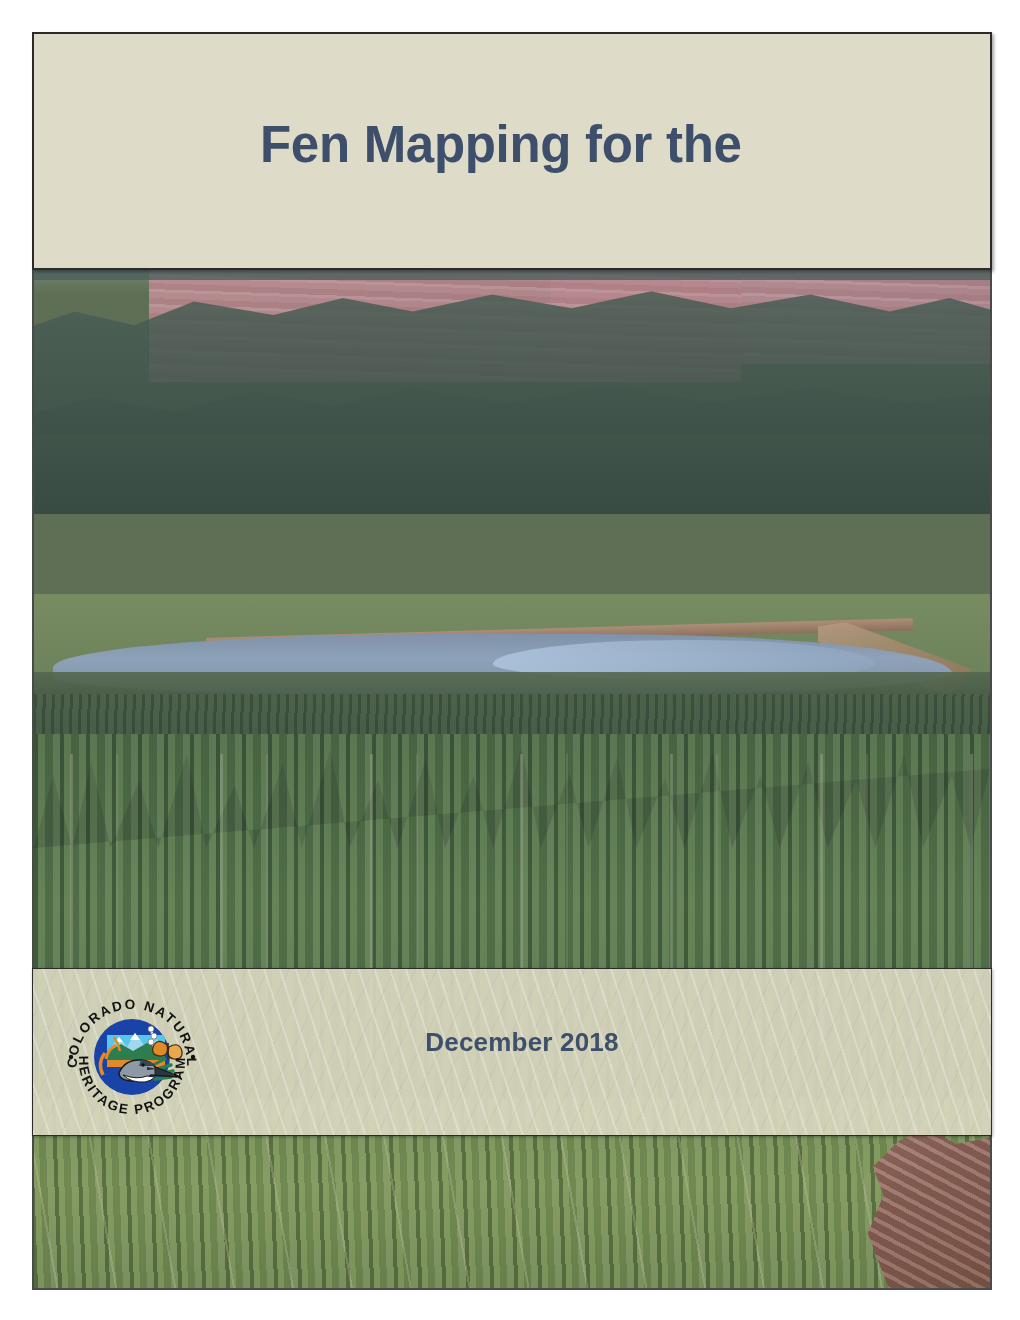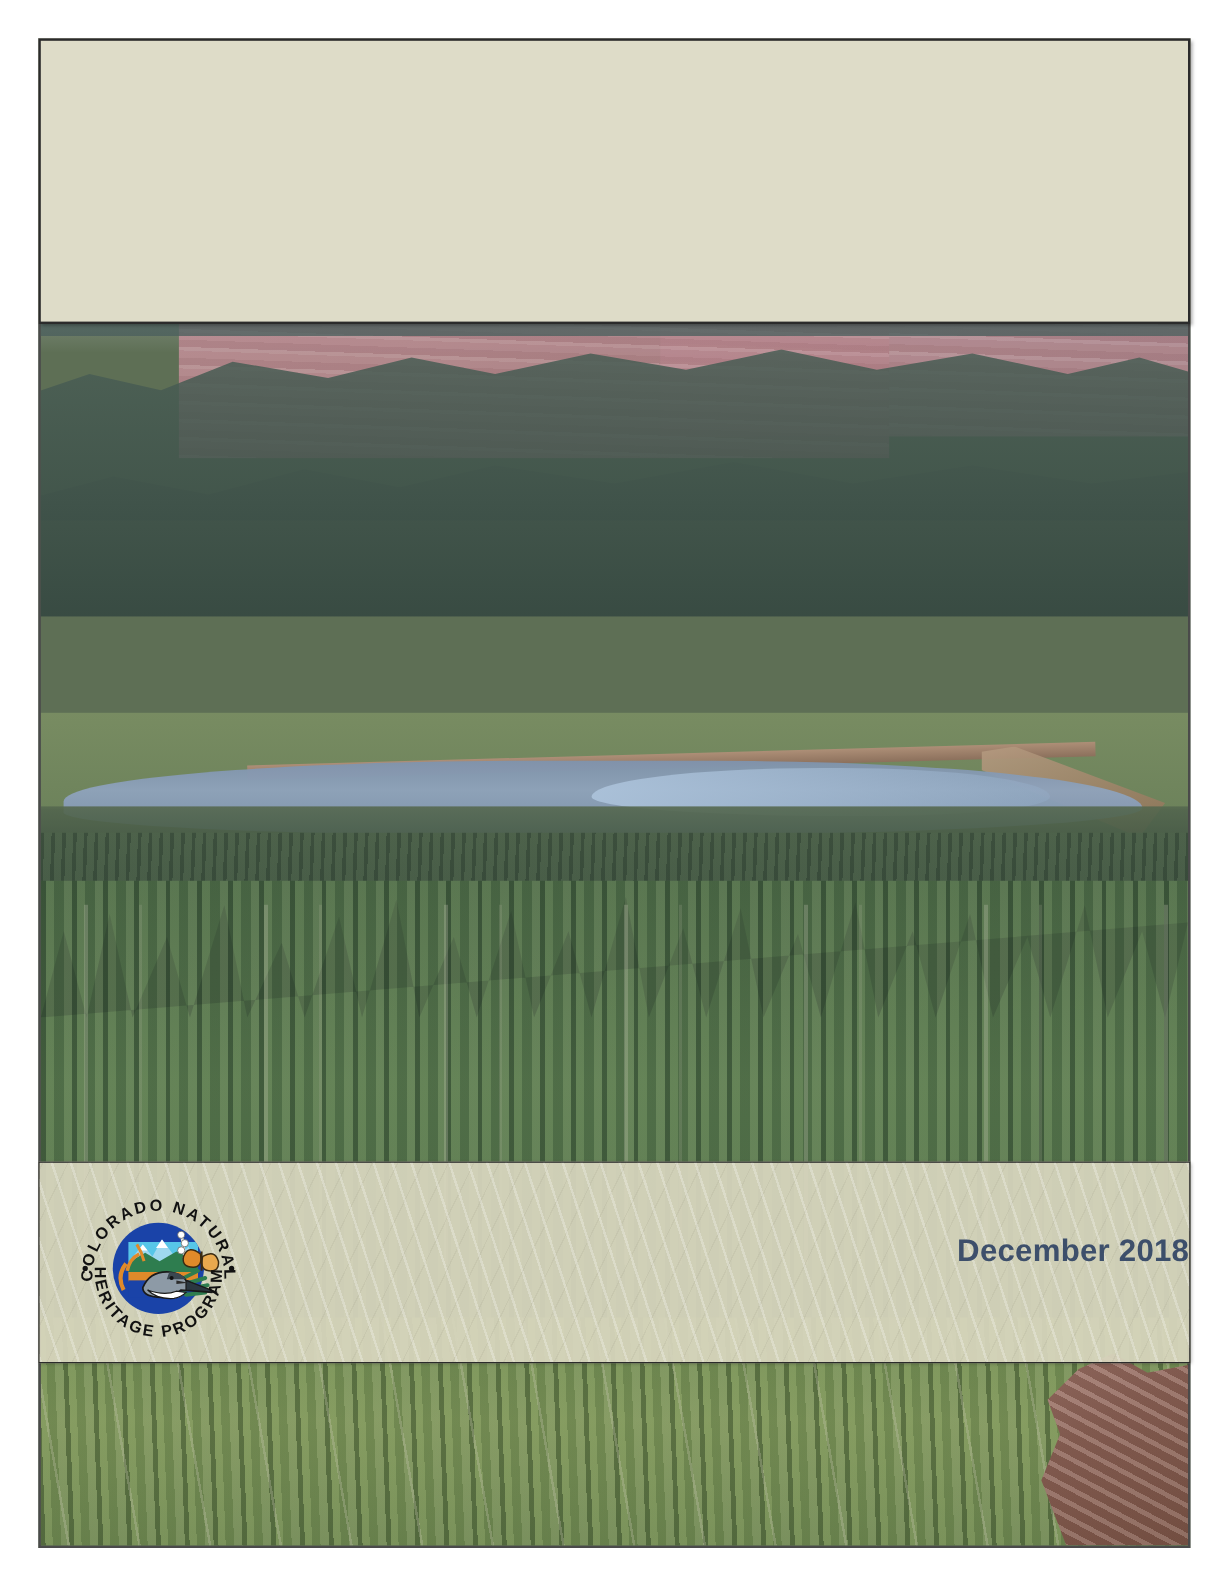--- a/index.html
+++ b/index.html
@@ -134,22 +134,22 @@
 
   
   .banner{position:absolute;left:32px;top:968px;width:960px;height:168px;
     background:rgba(216,214,190,.93);border:1px solid #2b2b2b;box-sizing:border-box;
     box-shadow:1px 1px 3px rgba(0,0,0,.3);}
   .banner .tex{position:absolute;inset:0;
     background:repeating-linear-gradient(72deg,rgba(255,255,255,.25) 0 2px,
       transparent 2px 15px),
       repeating-linear-gradient(-64deg,rgba(160,158,136,.16) 0 1px,transparent 1px 19px);
     pointer-events:none;}
-  .date{position:absolute;left:0;top:58px;width:100%;text-align:right;
-    font-size:26px;font-weight:bold;color:#3d4f6b;letter-spacing:.2px;}
+  .date{position:absolute;left:0;top:58px;width:100%;text-align:center;
+    font-size:26px;font-weight:bold;color:#3d4f6b;letter-spacing:.2px;padding-left:10px;}
 
   
   .logo{position:absolute;left:26px;top:12px;width:146px;height:146px;}
   .logo svg{display:block;}
 </style>
 </head>
 <body>
 
 <div class="page">
 
@@ -187,20 +187,21 @@
 
     <div class="lowforest">
       <div class="tex"></div>
       <div class="sticks"></div>
       <div class="outcrop"></div>
     </div>
   </div>
 
   <div class="titleblock">
     <div class="title">
+      <div>Fen Mapping for the</div>
     </div>
   </div>
 
   <div class="banner">
     <div class="tex"></div>
 
     <div class="logo">
       <svg viewBox="0 0 146 146" width="146" height="146" aria-hidden="true">
         <defs>
           <path id="arcTop" d="M 18,83 A 55,55 0 0 1 128,83"></path>

